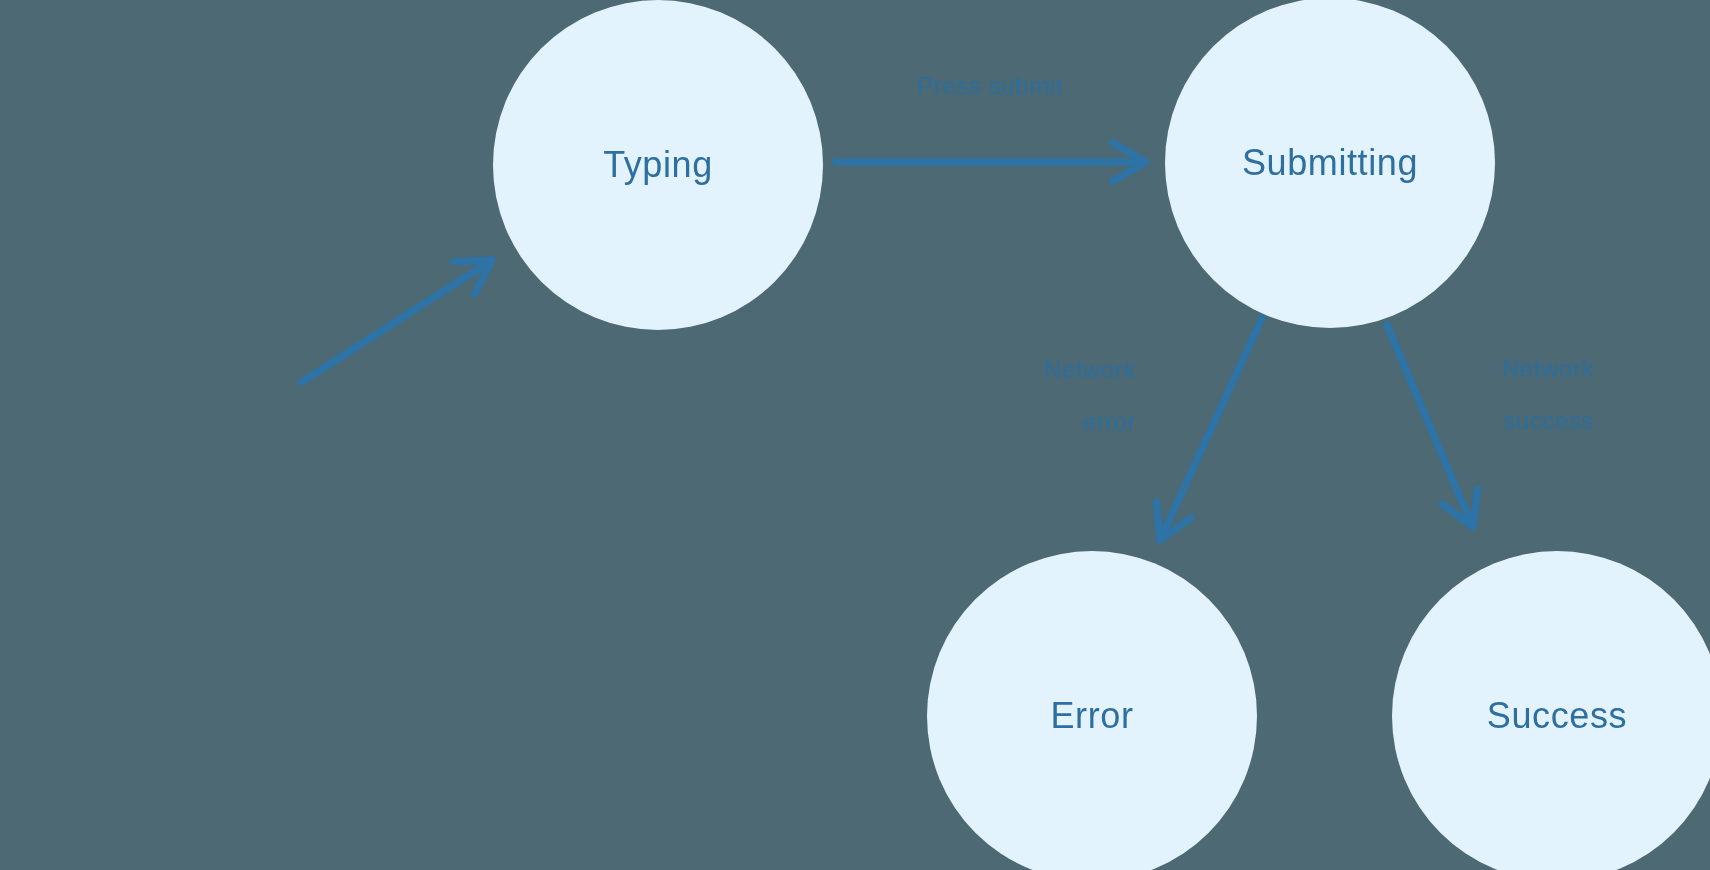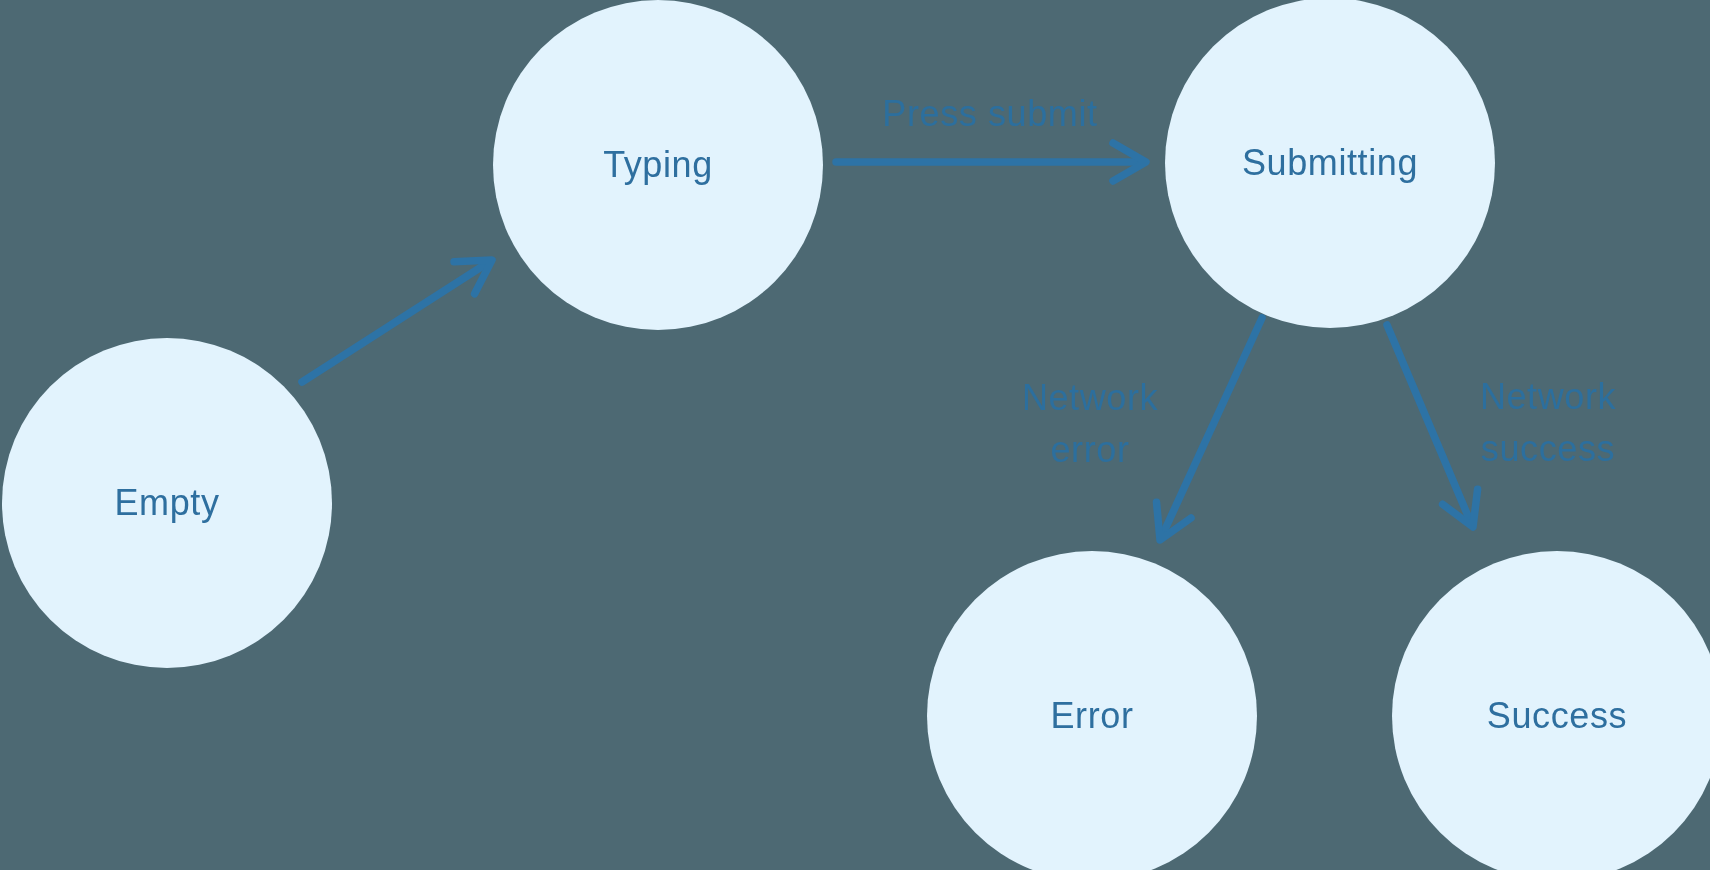--- a/index.html
+++ b/index.html
@@ -31,28 +31,27 @@
   .node-label {
     color: var(--node-text, #2e6f9f);
     font-size: 36px;
     font-weight: 500;
     letter-spacing: 0.6px;
     white-space: nowrap;
   }
   .edge-label {
     position: absolute;
     color: var(--edge-label, #2c6f9e);
-    font-size: 36px;
+    font-size: 24px;
     font-weight: 500;
     letter-spacing: 0.6px;
-    text-align: center;
+    text-align: right;
     line-height: 52px;
     transform: translate(-50%, -50%);
     white-space: nowrap;
-    margin-top: 28px;
   }
   .edge-label span { display: block; }
   .edge-label span:empty { display: none; }
   svg.edges {
     position: absolute;
     inset: 0;
     pointer-events: none;
   }
   svg.edges line, svg.edges path {
     stroke: var(--arrow, #2d73a6);
@@ -83,23 +82,20 @@
       <line x1="1262" y1="318" x2="1162" y2="536"></line>
       <path d="M 1156.5 502.2 L 1160 540 L 1191 518"></path>
     </g>
 
     <g>
       <line x1="1387" y1="325" x2="1471" y2="523"></line>
       <path d="M 1442.6 504.2 L 1473 527 L 1477.6 489.3"></path>
     </g>
   </svg>
 
-  <div class="node" style="left:2px; top:338px;">
-    <span class="node-label">Empty</span>
-  </div>
 
   <div class="node" style="left:493px; top:0px;">
     <span class="node-label">Typing</span>
   </div>
 
   <div class="node" style="left:1165px; top:-2px;">
     <span class="node-label">Submitting</span>
   </div>
 
   <div class="node" style="left:927px; top:551px;">

